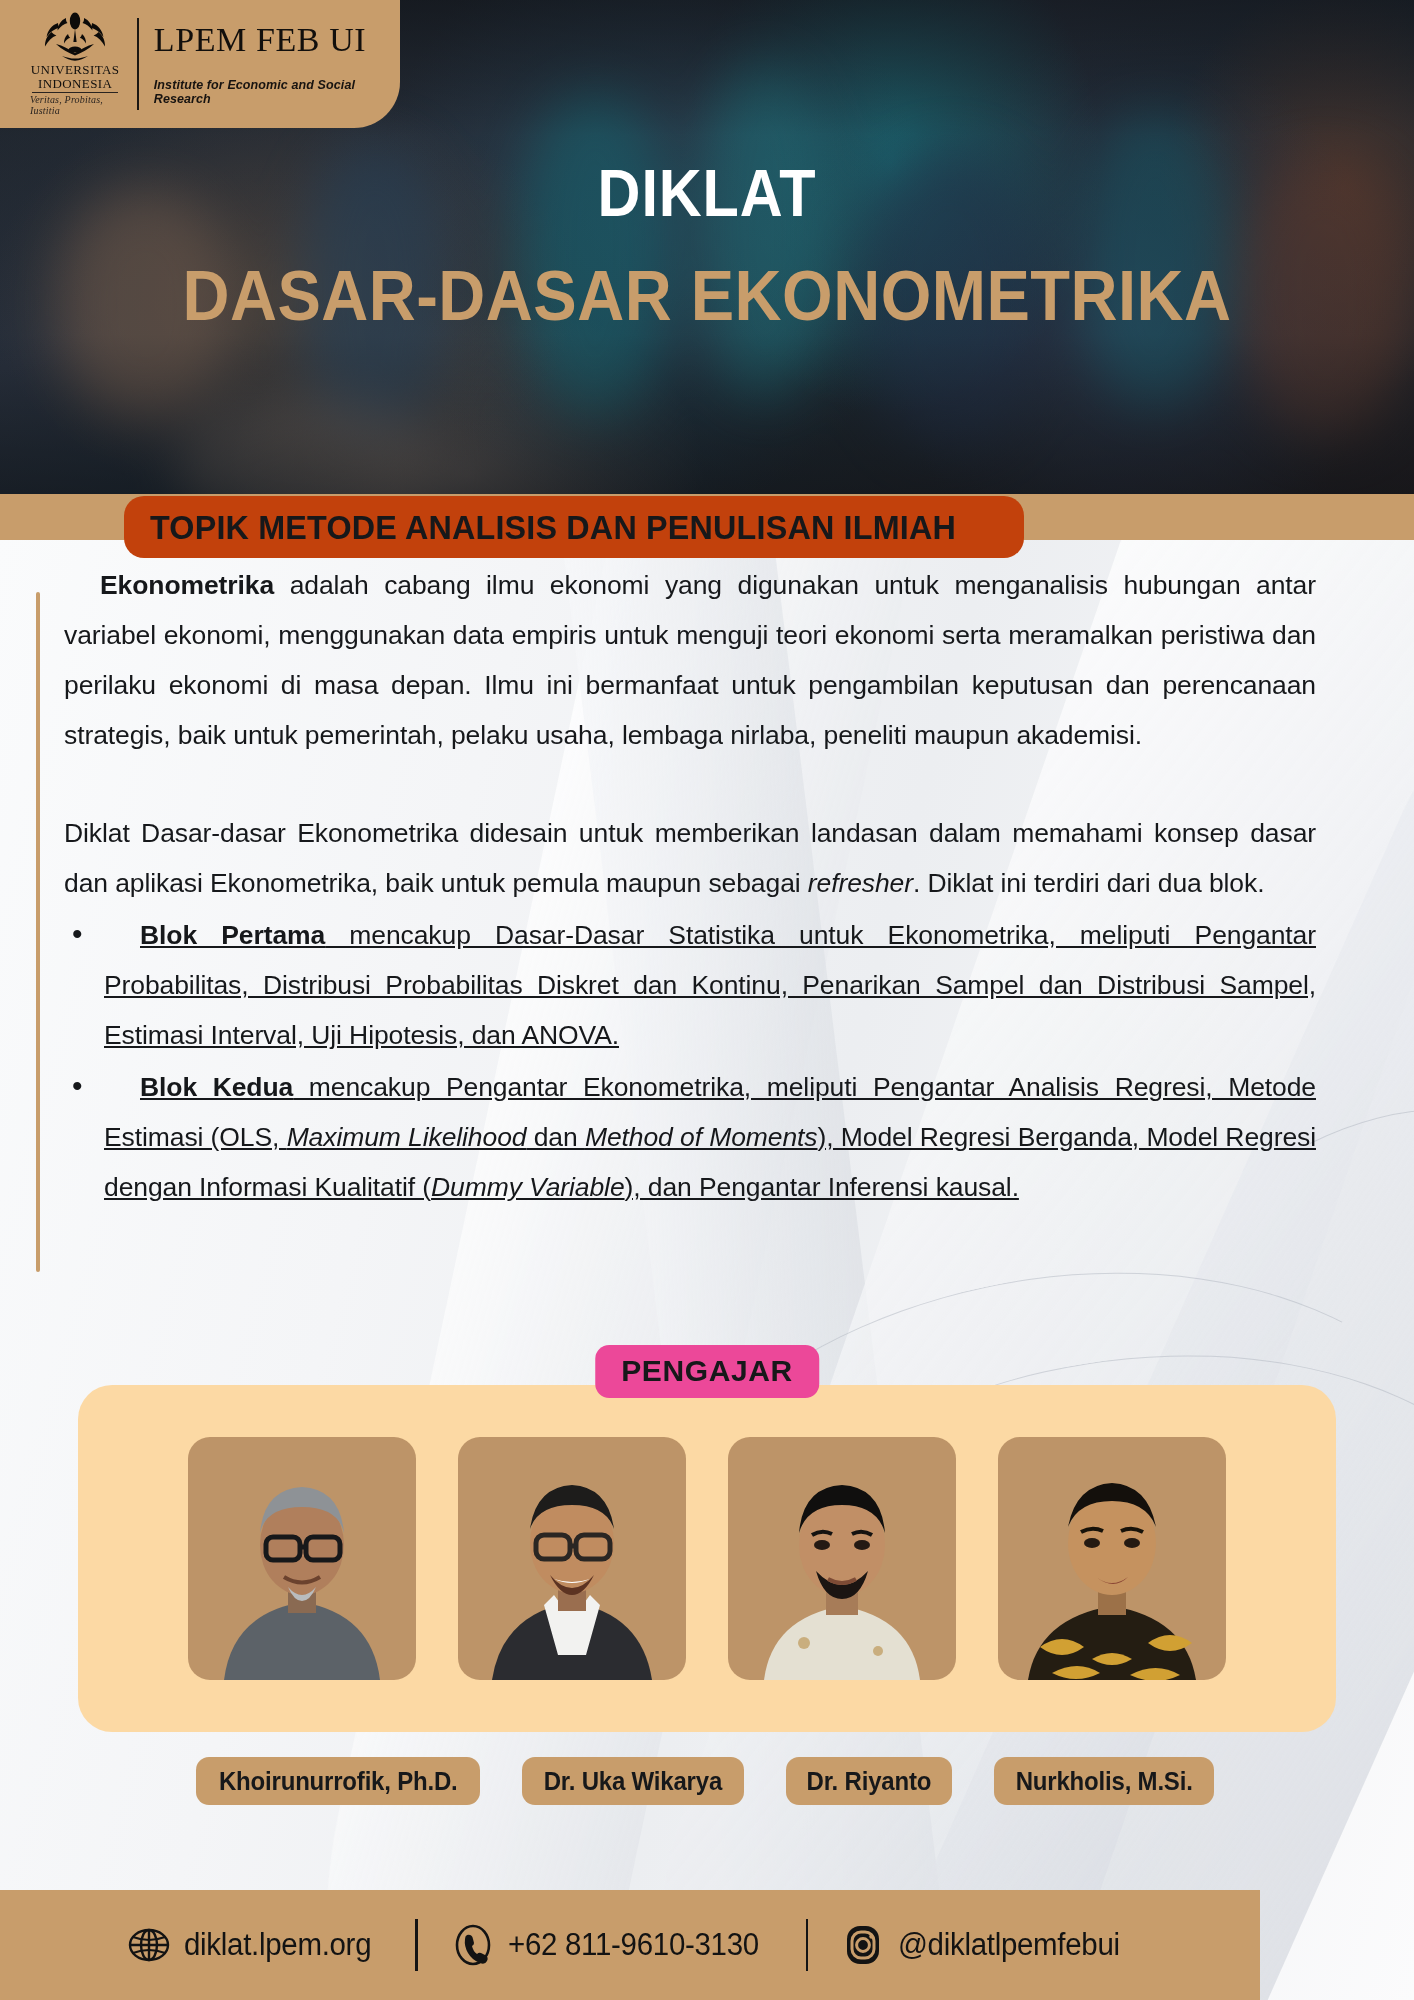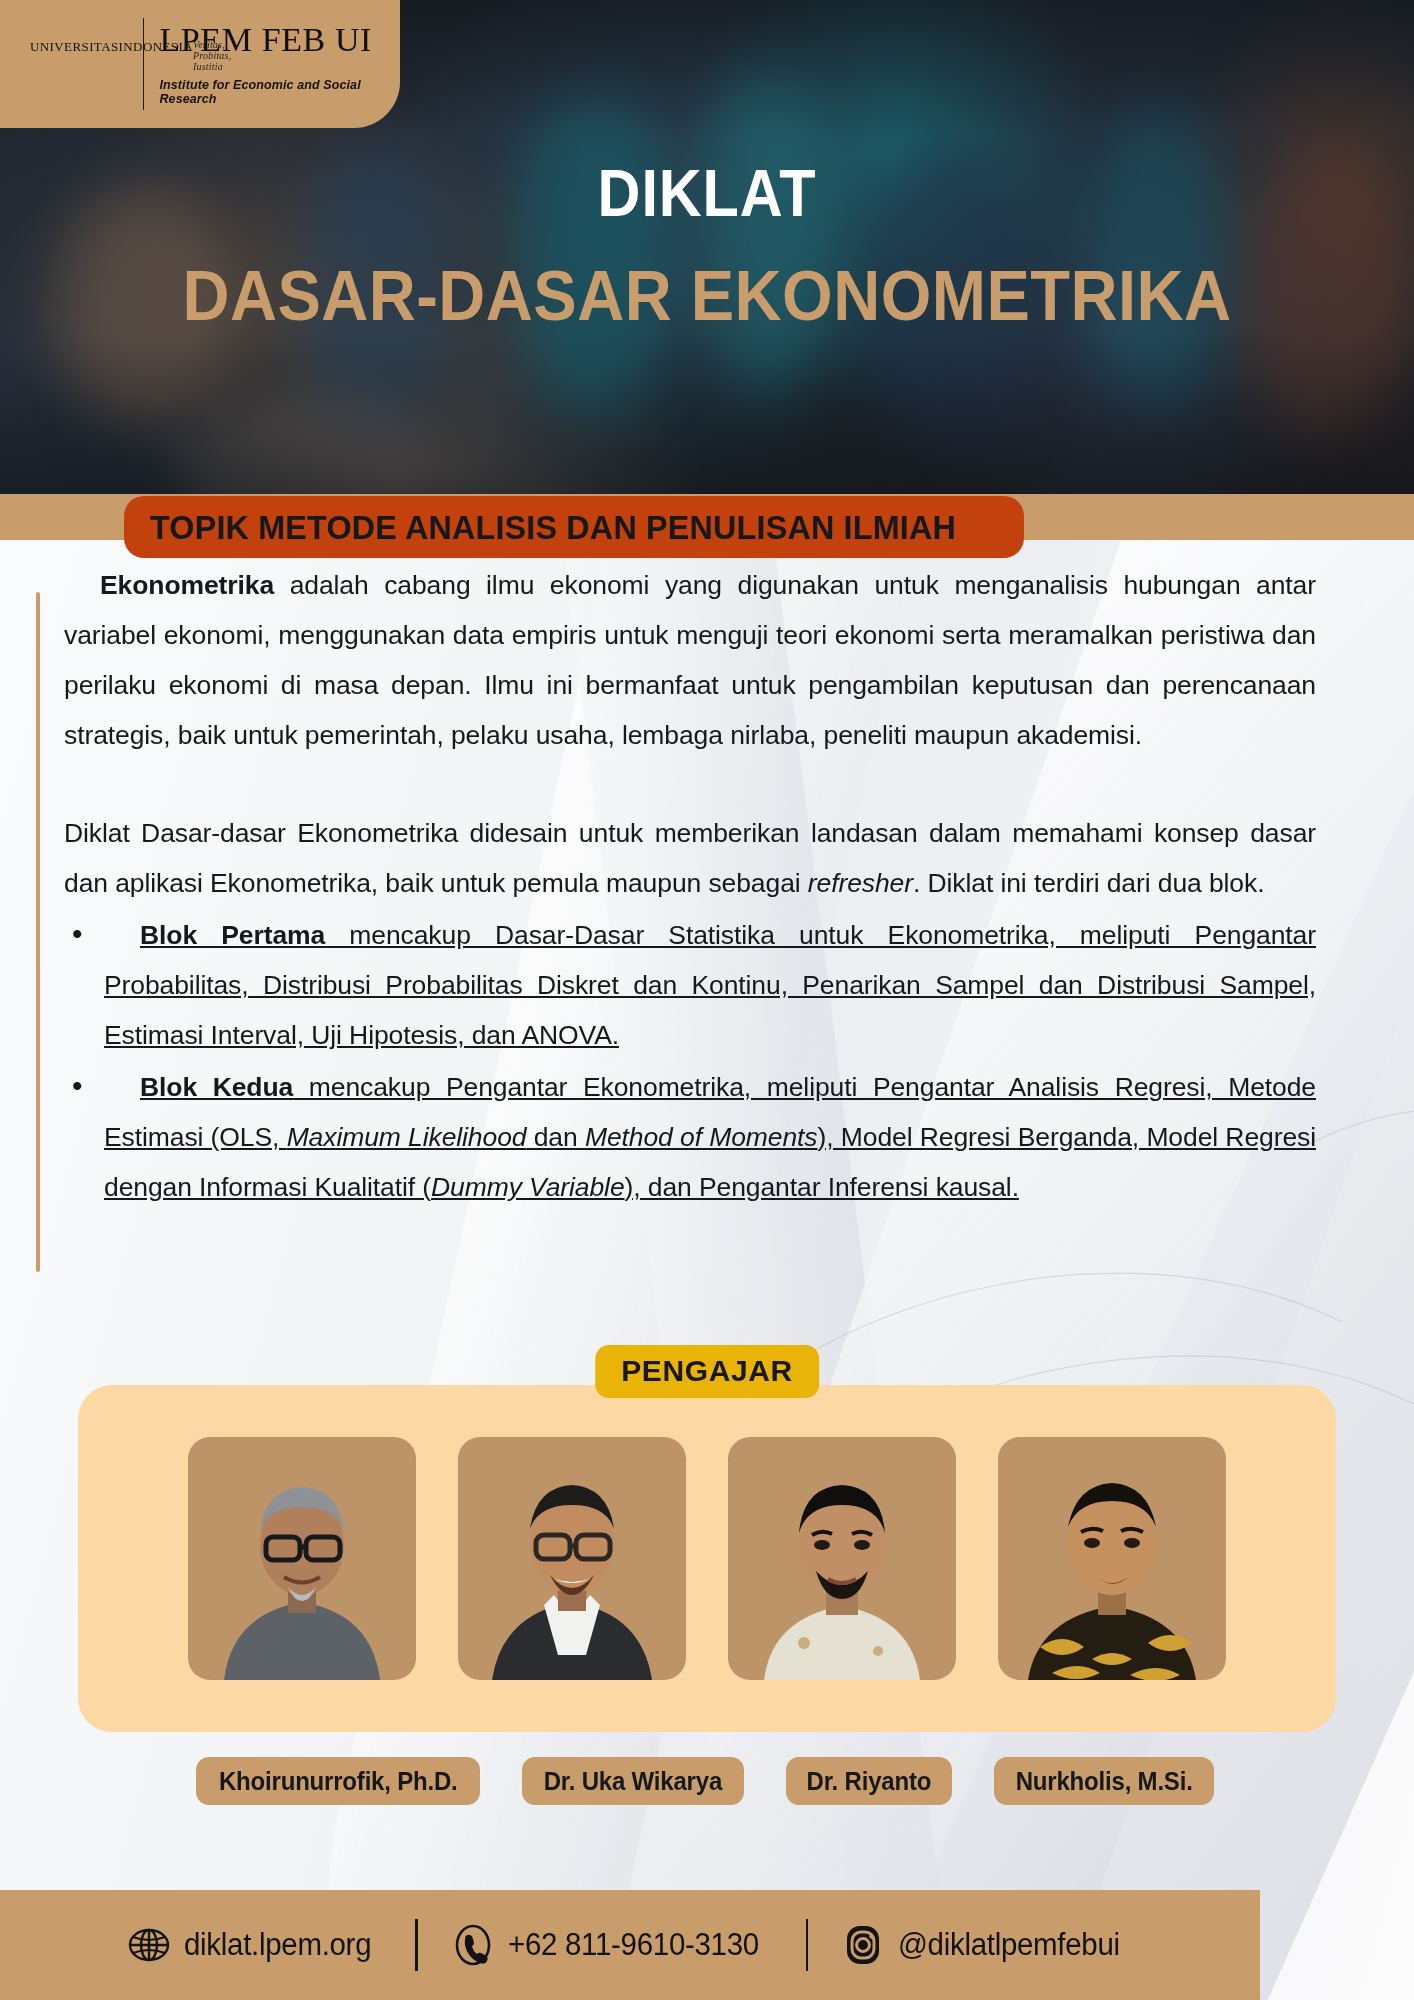--- a/index.html
+++ b/index.html
@@ -85,21 +85,21 @@
     position: absolute;
     left: 0; top: 0;
     width: 400px; height: 128px;
     background: #c89d6b;
     border-bottom-right-radius: 46px;
     z-index: 6;
     display: flex;
     align-items: center;
     padding-left: 30px;
   }
-  .ui-seal { width: 96px; display: flex; flex-direction: row; align-items: flex-start; }
+  .ui-seal { width: 96px; display: flex; flex-direction: column; align-items: center; }
   .ui-seal svg { display: block; }
   .seal-txt1 { font-family: "Liberation Serif", serif; font-size: 13px; letter-spacing: .4px;
                color: #12100e; line-height: 1.02; text-align: center; margin-top: 1px; }
   .seal-rule { width: 86px; height: 1px; background: #2a2420; margin: 2px 0 1px; }
   .seal-motto { font-family: "Liberation Serif", serif; font-style: italic; font-size: 10px;
                 color: #2a2420; letter-spacing: .2px; }
   .logo-div { width: 1.6px; height: 92px; background: #1b1713; margin: 0 15px 0 17px; }
   .logo-words { display: flex; flex-direction: column; justify-content: center; }
   .lp-name { font-family: "Liberation Serif", serif; font-size: 34px; letter-spacing: .6px;
              color: #120f0c; line-height: 1; }
@@ -178,21 +178,21 @@
   ul.blocks li::before {
     content: "\2022";
     position: absolute; left: 8px; top: -1px;
     font-size: 30px; line-height: 50px; color: #16181b;
   }
 
   
   .pengajar-badge {
     position: absolute; left: 50%; transform: translateX(-50%);
     top: 1345px; z-index: 9;
-    background: #eab308; border-radius: 14px;
+    background: #ec4899; border-radius: 14px;
     padding: 9px 26px 10px;
   }
   .pengajar-badge span {
     font-family: "Liberation Sans", sans-serif;
     font-weight: 700; font-size: 30px; letter-spacing: .6px; color: #17181a;
   }
   .pengajar-card {
     position: absolute; left: 78px; top: 1385px;
     width: 1258px; height: 347px;
     background: #fcd9a4; border-radius: 34px; z-index: 8;

